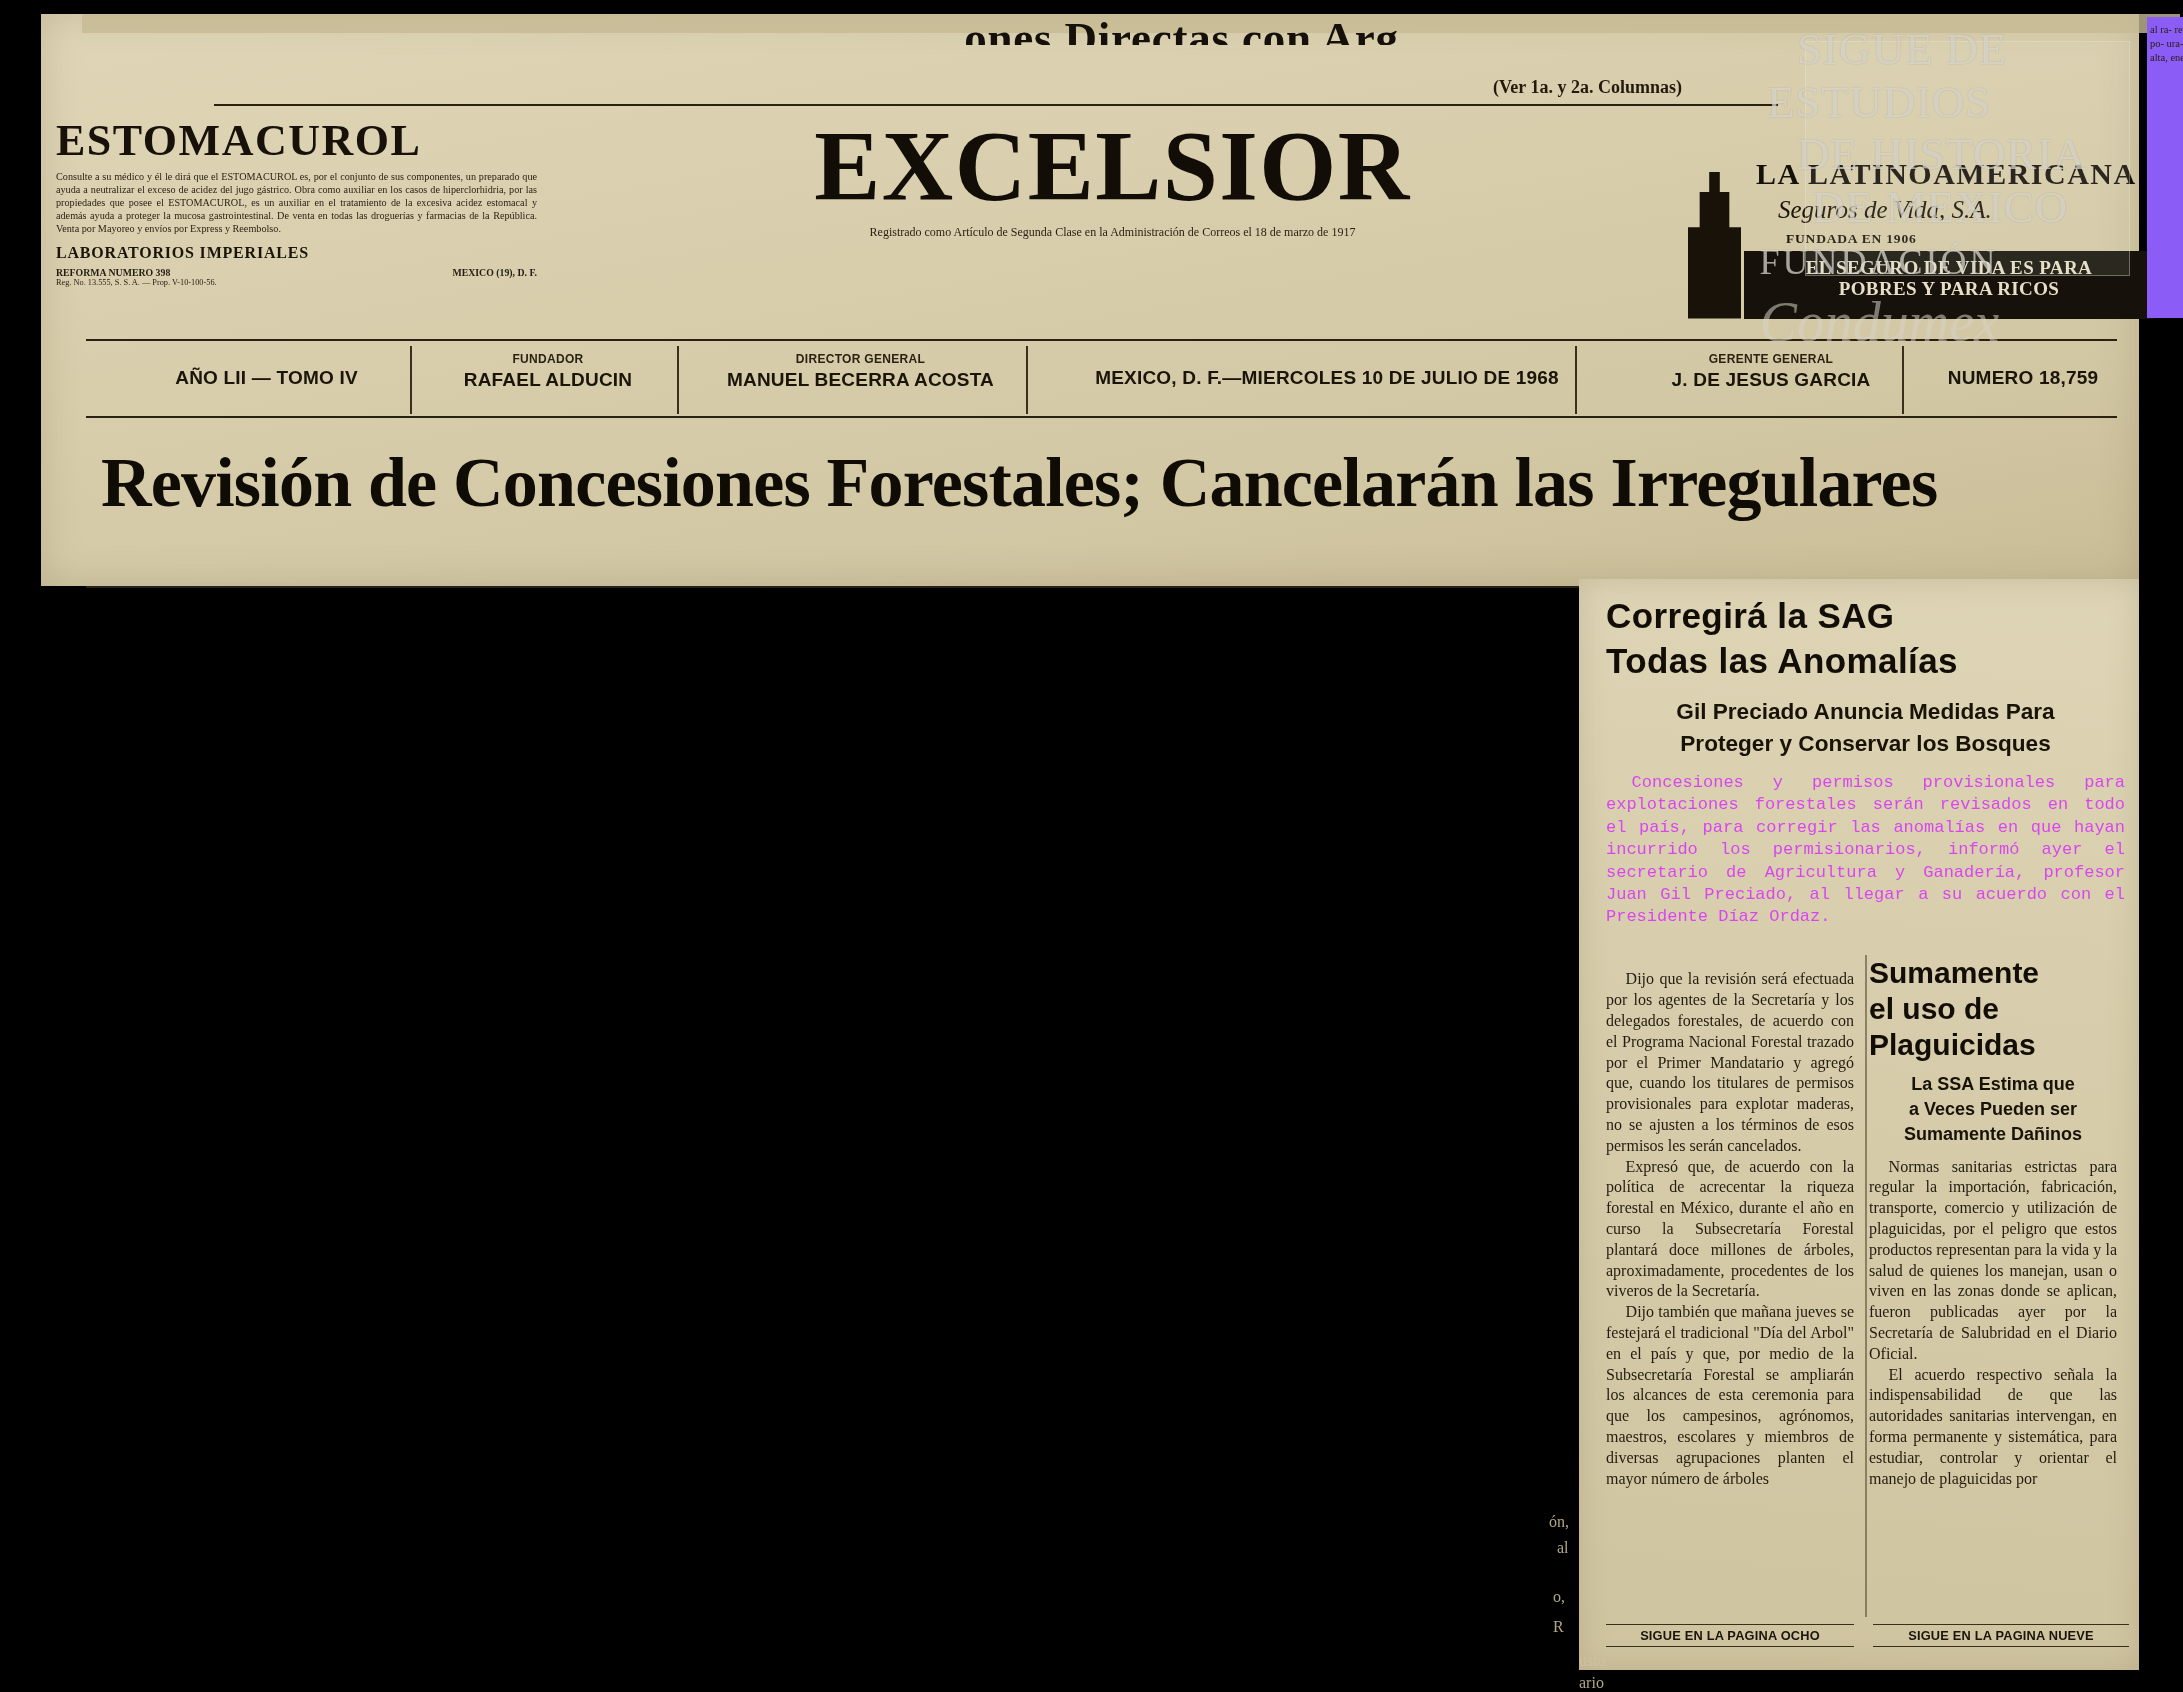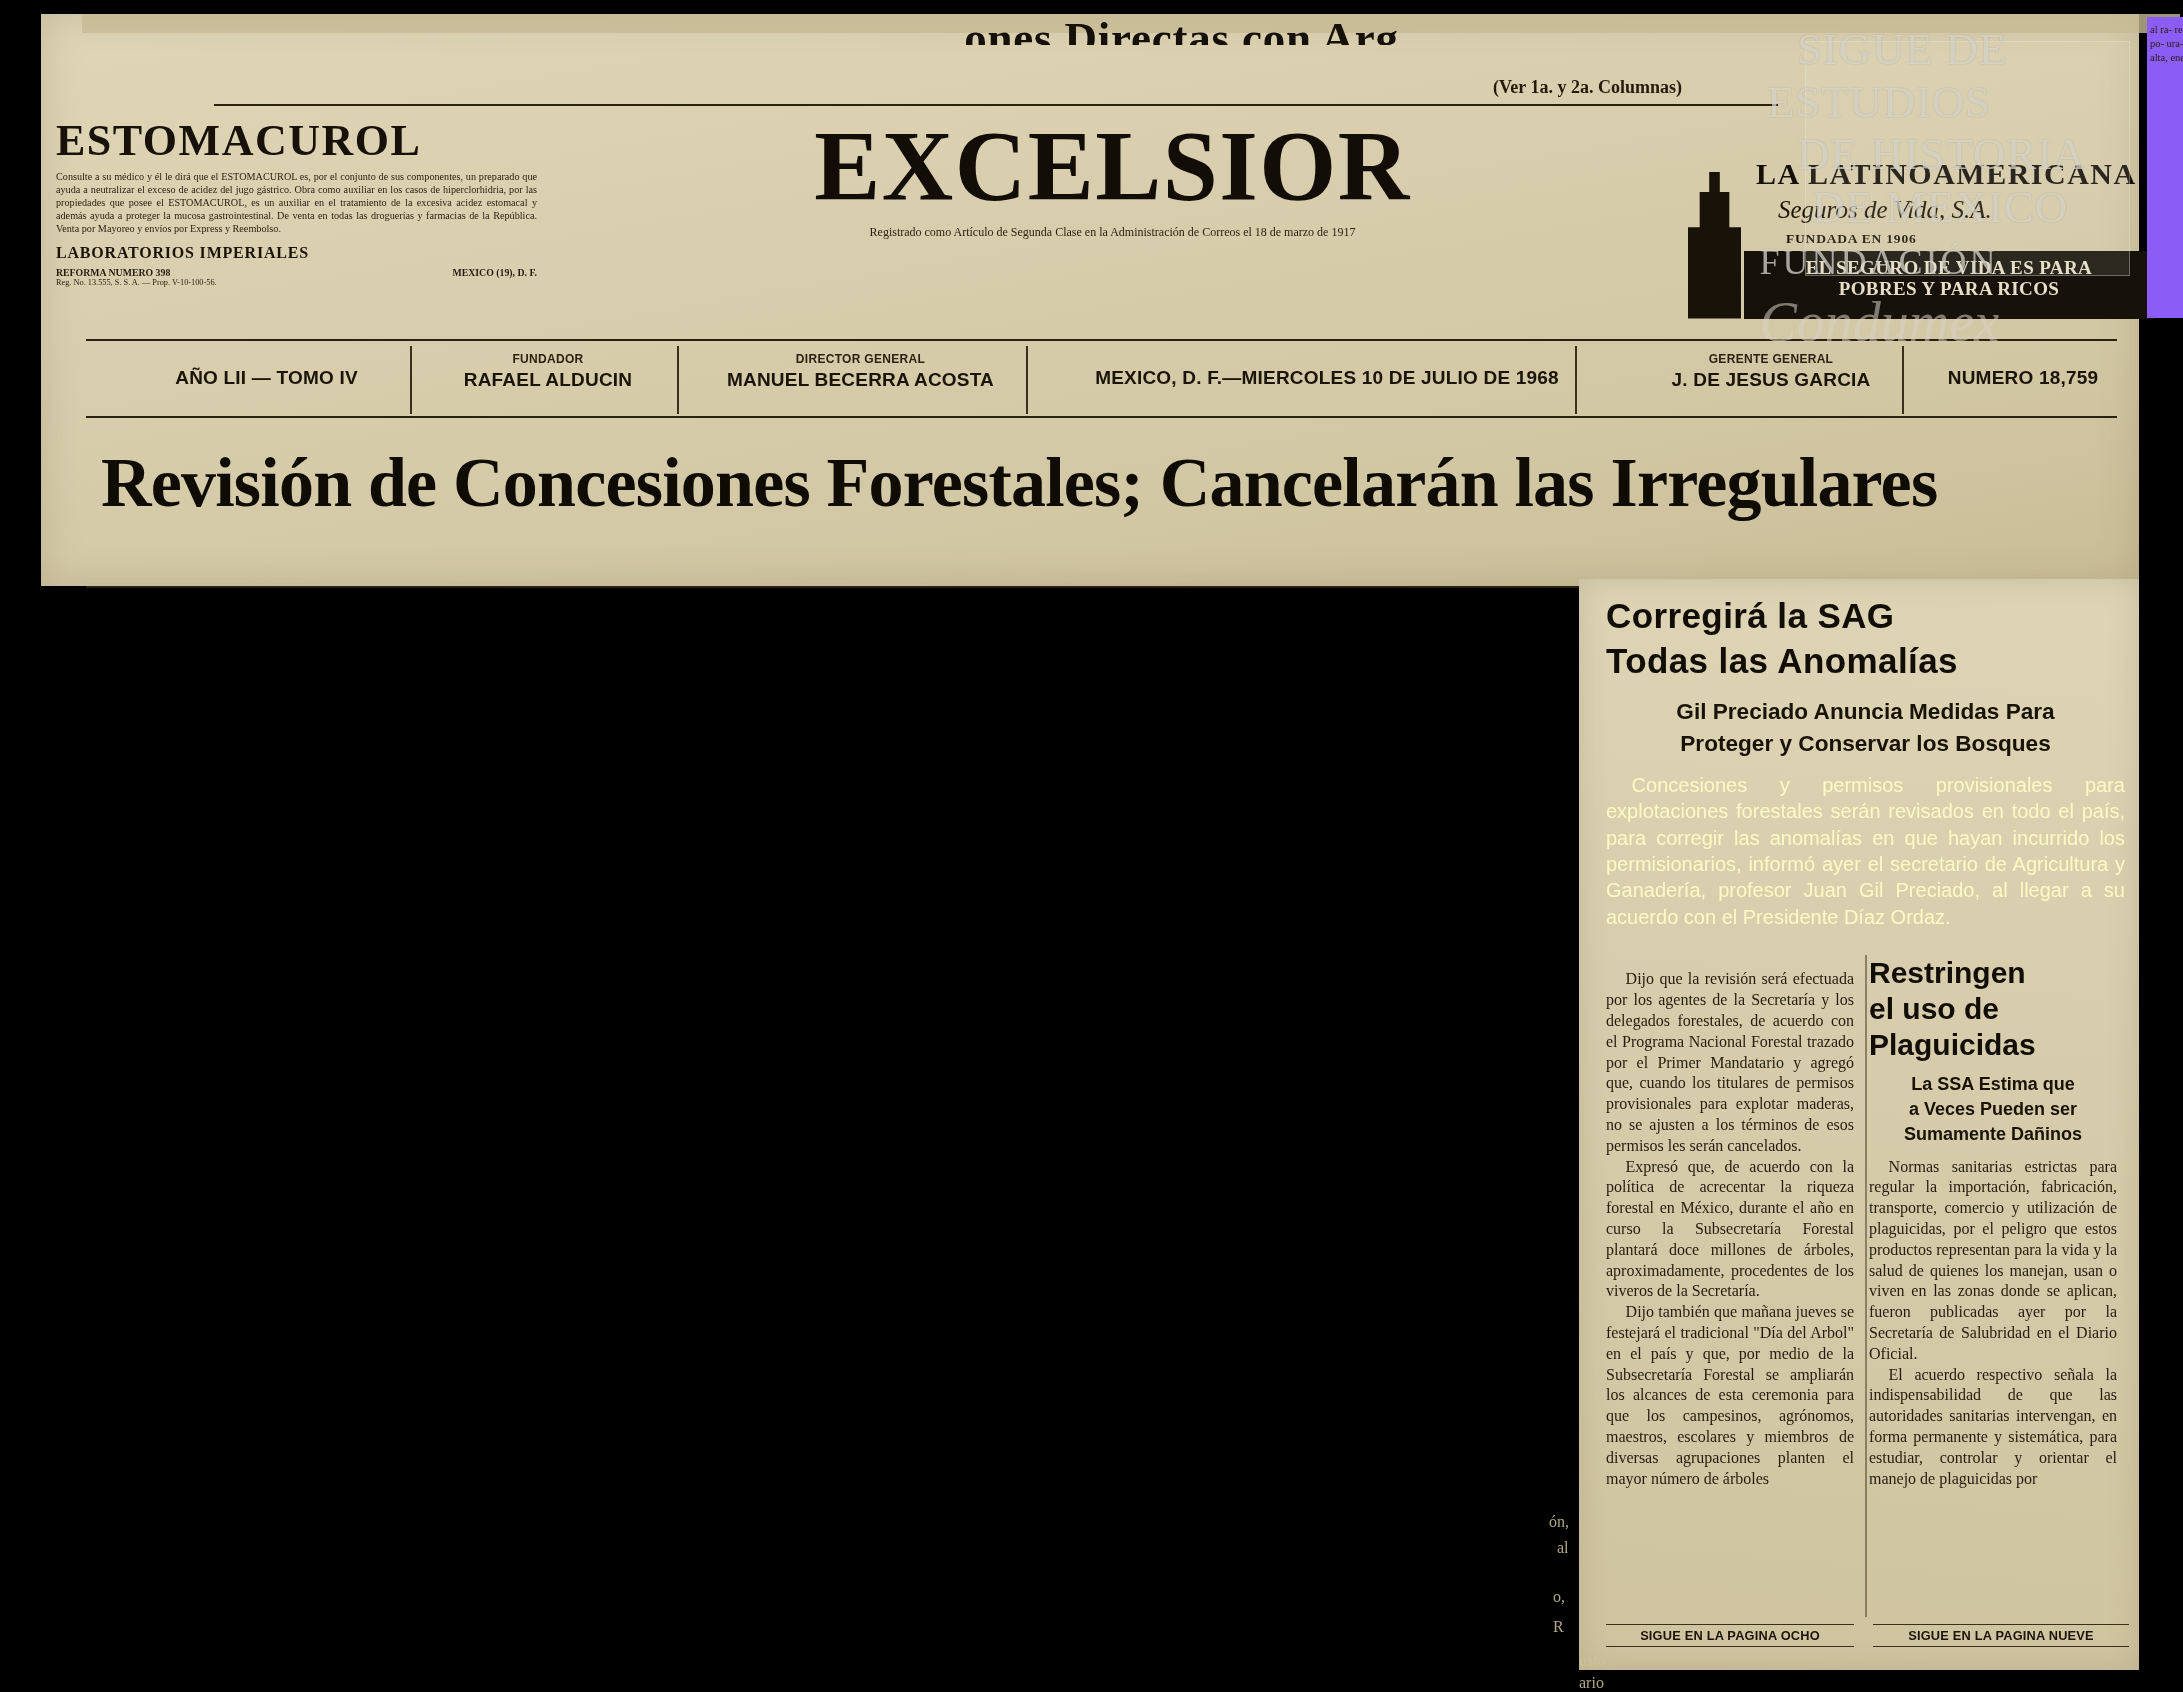--- a/index.html
+++ b/index.html
@@ -302,26 +302,26 @@
     margin-top: 12px;
     font-family: "Liberation Sans", sans-serif;
     font-weight: bold;
     font-size: 22.6px;
     line-height: 1.42;
     text-align: center;
     color: #191207;
   }
   .lead {
     margin-top: 12px;
-    font-family: Liberation Sans, sans-serif;
-    font-size: 20px;
+    font-family: Liberation Mono, monospace;
+    font-size: 17px;
     line-height: 1.32;
     text-align: justify;
     text-indent: 25.6px;
-    color: #fef9c3;
+    color: #d946ef;
   }
 
   
   .subcols {
     position: absolute;
     left: 1606px;
     top: 955px;
     width: 519px;
     display: flex;
     gap: 15px;
@@ -542,21 +542,21 @@
   <div class="vline"></div>
 
   <div class="subcols">
     <div class="subcol">
       <p>Dijo que la revisión será efectuada por los agentes de la Secretaría y los delegados forestales, de acuerdo con el Programa Nacional Forestal trazado por el Primer Mandatario y agregó que, cuando los titulares de permisos provisionales para explotar maderas, no se ajusten a los términos de esos permisos les serán cancelados.</p>
       <p>Expresó que, de acuerdo con la política de acrecentar la riqueza forestal en México, durante el año en curso la Subsecretaría Forestal plantará doce millones de árboles, aproximadamente, procedentes de los viveros de la Secretaría.</p>
       <p>Dijo también que mañana jueves se festejará el tradicional "Día del Arbol" en el país y que, por medio de la Subsecretaría Forestal se ampliarán los alcances de esta ceremonia para que los campesinos, agrónomos, maestros, escolares y miembros de diversas agrupaciones planten el mayor número de árboles</p>
     </div>
     <div class="subcol">
       <div class="plag-head">
-        <div>Restringen</div>
+        <div>Sumamente</div>
         <div>el uso de</div>
         <div>Plaguicidas</div>
       </div>
       <div class="plag-sub">
         <div>La SSA Estima que</div>
         <div>a Veces Pueden ser</div>
         <div>Sumamente Dañinos</div>
       </div>
       <p>Normas sanitarias estrictas para regular la importación, fabricación, transporte, comercio y utilización de plaguicidas, por el peligro que estos productos representan para la vida y la salud de quienes los manejan, usan o viven en las zonas donde se aplican, fueron publicadas ayer por la Secretaría de Salubridad en el Diario Oficial.</p>
       <p>El acuerdo respectivo señala la indispensabilidad de que las autoridades sanitarias intervengan, en forma permanente y sistemática, para estudiar, controlar y orientar el manejo de plaguicidas por</p>

